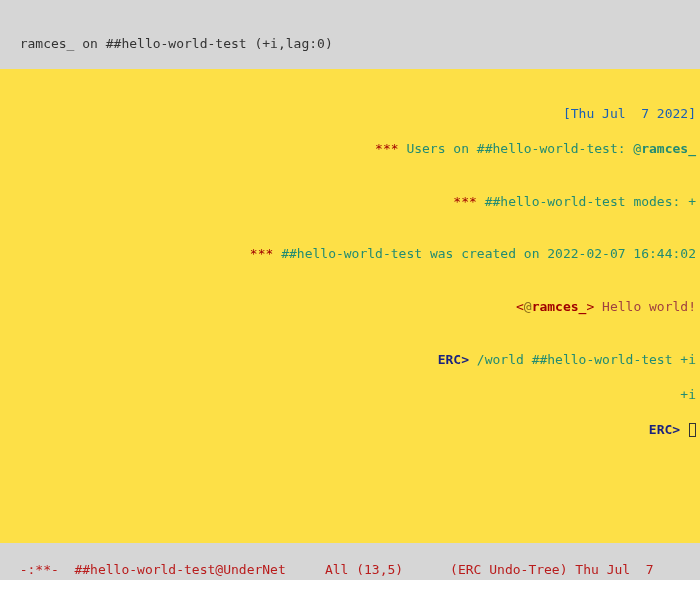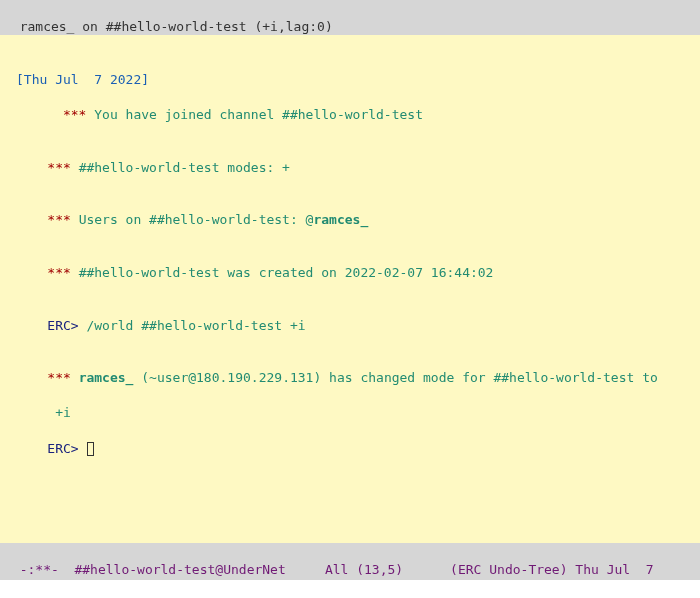--- a/index.html
+++ b/index.html
@@ -10,45 +10,46 @@
       background: #fff;
       width: 700px;
       height: 598px;
       overflow: hidden;
       display: flex;
       flex-direction: column;
     }
     .header-bar {
       background: #d6d6d6;
       color: #333;
-      padding: 0 4px;
+      padding: 17px 4px;
       white-space: pre;
     }
     .buffer {
       flex: 1 1 auto;
-      padding: 2px 16px;
+      padding: 2px 4px;
       overflow: hidden;
-      background: #fef9c3;
+      background: #fde047;
+      text-align: right;
     }
     .mode-line {
       background: #d6d6d6;
-      color: #701a75;
+      color: #b91c1c;
       padding: 1px 8px 1px 4px;
       white-space: pre;
     }
     .minibuffer {
       background: #fff;
       height: 18px;
     }
     .line { white-space: pre-wrap; }
     .date-line { color: #1a5fb4; }
     .teal { color: #228b72; }
     .red { color: #a00000; }
     .maroon { color: #a04040; }
-    .navy { color: #1a237e; font-weight: normal; }
+    .navy { color: #1a237e; font-weight: bold; }
     .op { color: #8a6d1b; }
     .boldname { font-weight: bold; }
     .row { display: flex; justify-content: space-between; }
     .ts { color: #228b72; }
     .cursor {
       display: inline-block;
       width: 7px;
       height: 14px;
       border: 1px solid #333;
       vertical-align: text-bottom;
@@ -64,45 +65,42 @@
   <span>ramces_ on ##hello-world-test (+i,lag:0)</span>
 </div>
 
 <div class="buffer">
   <div class="blank"></div>
   <div class="blank"></div>
 
   <div class="line date-line">[Thu Jul  7 2022]</div>
 
   <div class="line row">
-    <span>
-      <span class="red">*** </span><span class="teal">You have joined channel ##hello-world-test</span>
-    </span>
+  </div>
+
+  <div class="line">
+    <span class="red">*** </span><span class="teal">Users on ##hello-world-test: @</span><span class="teal boldname">ramces_</span>
   </div>
 
   <div class="line">
     <span class="red">*** </span><span class="teal">##hello-world-test modes: +</span>
   </div>
 
   <div class="line">
-    <span class="red">*** </span><span class="teal">Users on ##hello-world-test: @</span><span class="teal boldname">ramces_</span>
+    <span class="red">*** </span><span class="teal">##hello-world-test was created on 2022-02-07 16:44:02</span>
   </div>
 
   <div class="line">
-    <span class="red">*** </span><span class="teal">##hello-world-test was created on 2022-02-07 16:44:02</span>
+    <span class="red">&lt;</span><span class="op">@</span><span class="red boldname">ramces_</span><span class="red">&gt;</span><span class="maroon"> Hello world!</span>
   </div>
-
 
   <div class="line">
     <span class="navy">ERC&gt; </span><span class="teal">/world ##hello-world-test +i</span>
   </div>
 
-  <div class="line">
-    <span class="red">*** </span><span class="teal boldname">ramces_</span><span class="teal"> (~user@180.190.229.131) has changed mode for ##hello-world-test to</span>
-  </div>
   <div class="line teal continuation">+i</div>
 
   <div class="line">
     <span class="navy">ERC&gt; </span><span class="cursor"></span>
   </div>
 </div>
 
 <div class="mode-line">
   <span>-:**-  ##hello-world-test@UnderNet     All (13,5)      (ERC Undo-Tree) Thu Jul  7</span>
 </div>

